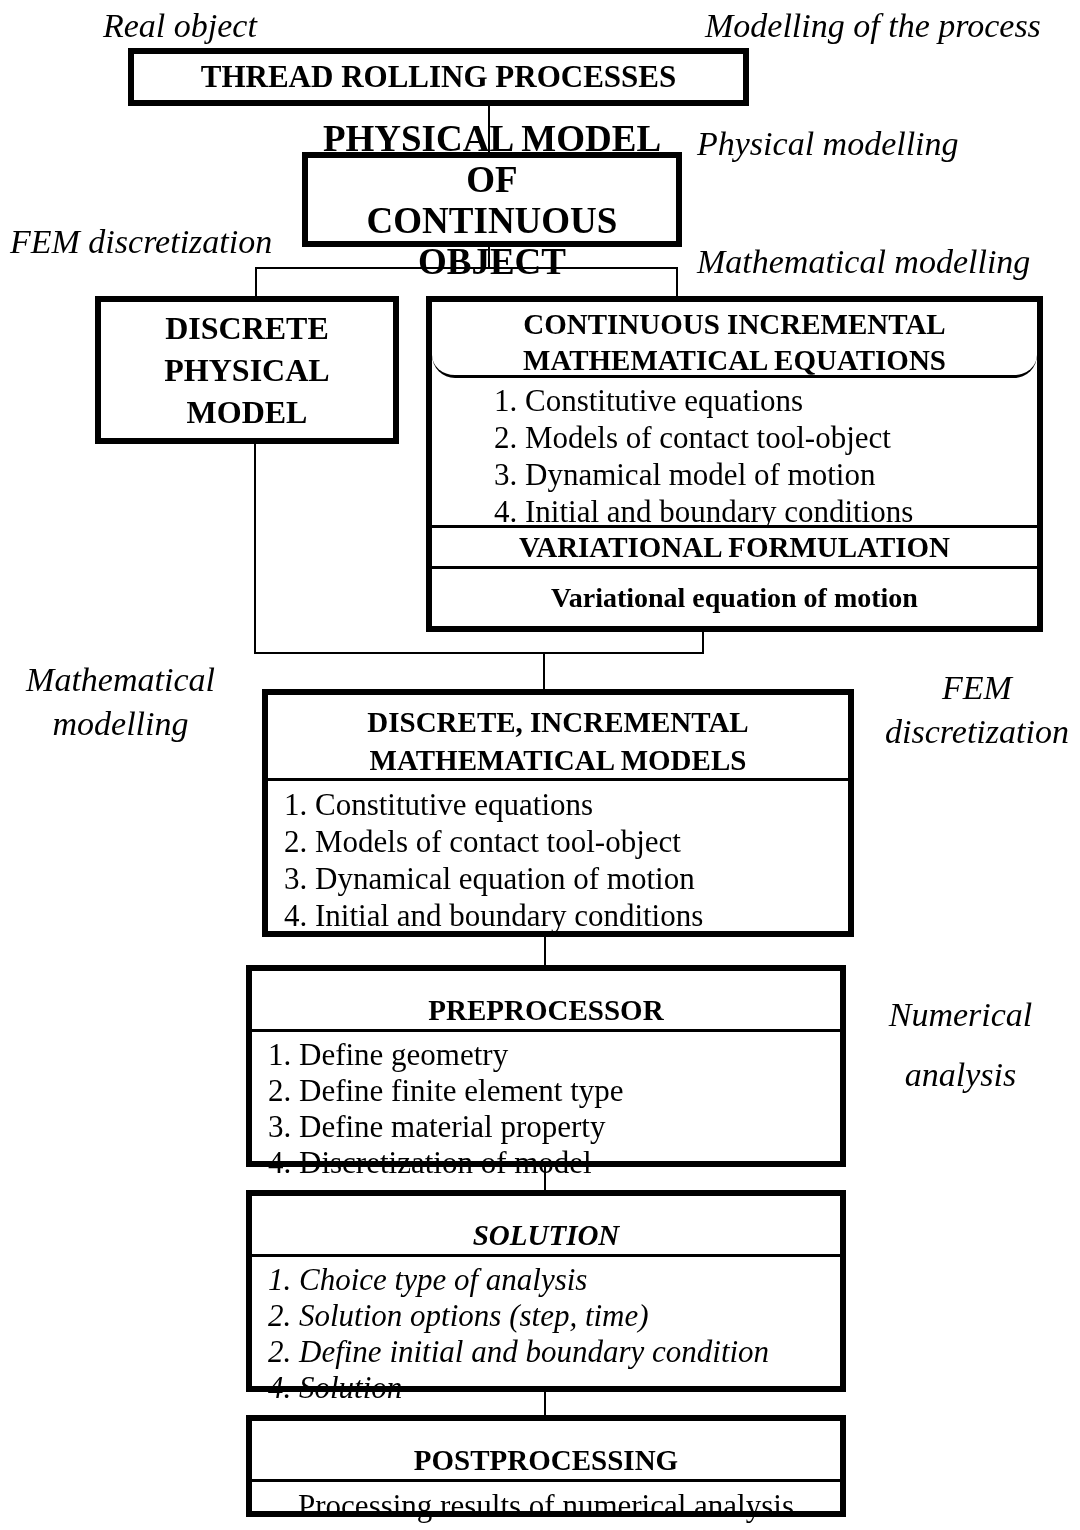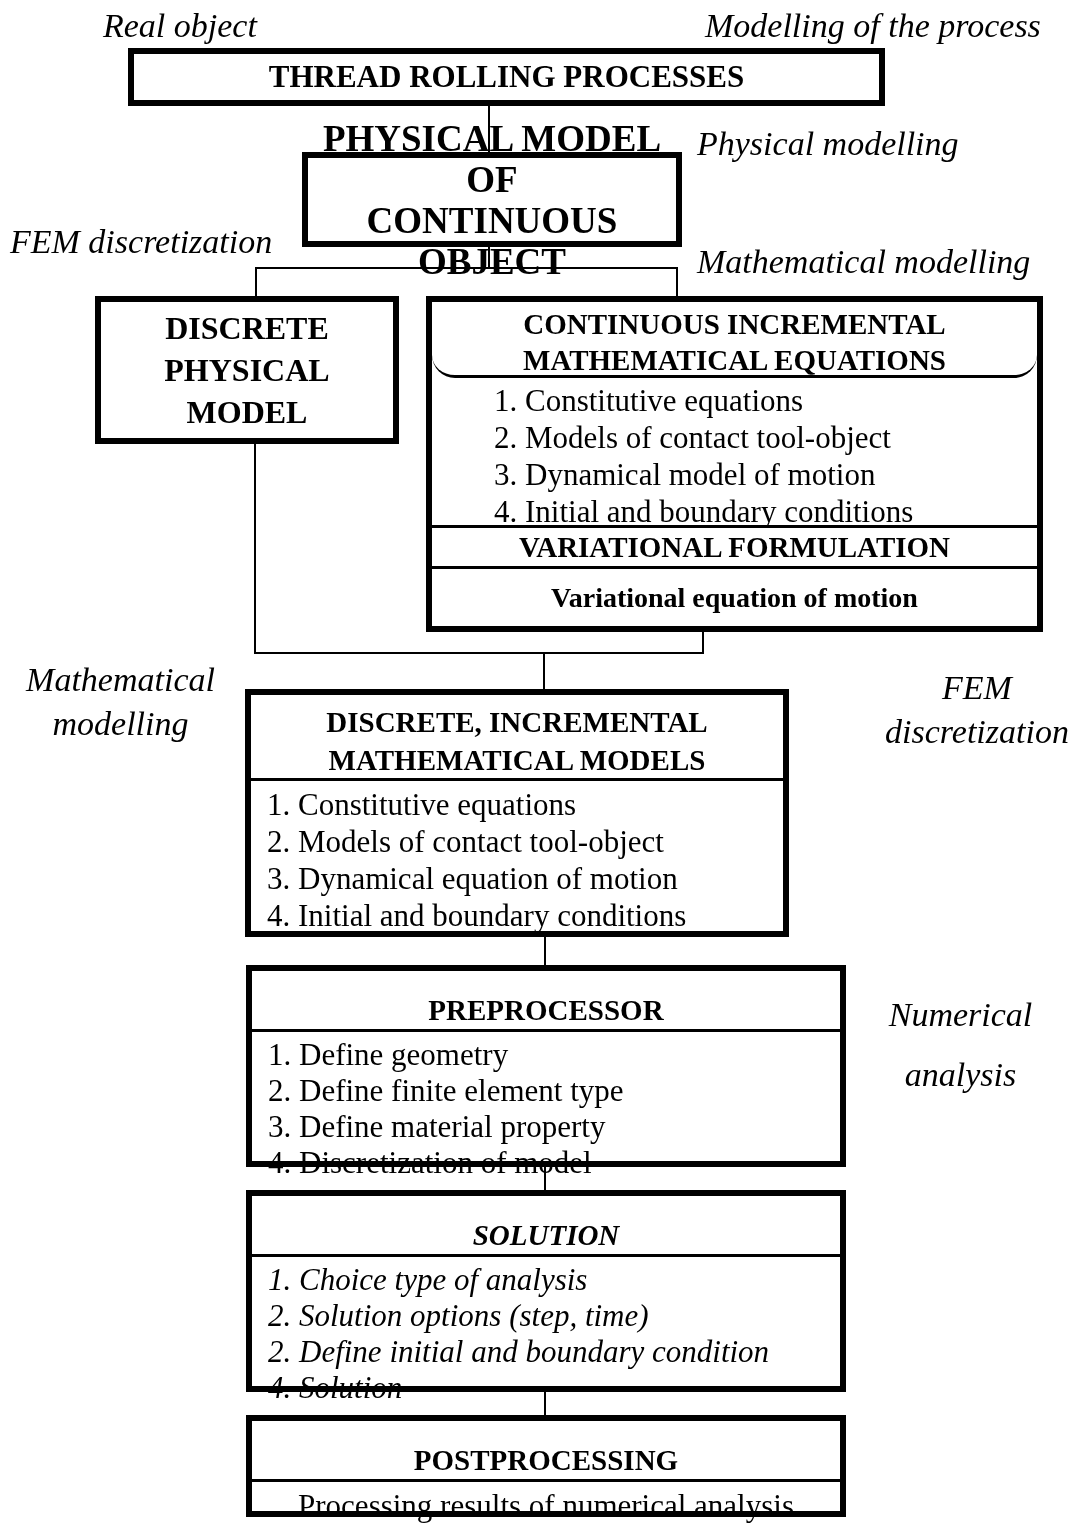--- a/index.html
+++ b/index.html
@@ -27,32 +27,32 @@
   .l-real{left:103px;top:6px;}
   .l-modproc{left:705px;top:6px;}
   .l-physmod{left:697px;top:124px;}
   .l-femtop{left:10px;top:222px;}
   .l-mathtop{left:697px;top:242px;}
   .l-mathmid{left:18px;top:658px;width:205px;line-height:44px;}
   .l-femmid{left:872px;top:666px;width:210px;line-height:44px;}
   .l-numan{left:868px;top:985px;width:185px;line-height:60px;}
 
   
-  .b1{left:128px;top:48px;width:757px;height:58px;}
+  .b1{left:128px;top:48px;width:621px;height:58px;}
   .b1 .title{font-size:31px;}
   .b2{left:302px;top:152px;width:380px;height:95px;}
   .b2 .title{font-size:37px;line-height:41px;}
   .b3{left:95px;top:296px;width:304px;height:148px;}
   .b3 .title{font-size:32px;line-height:42px;}
   .b4{left:426px;top:296px;width:617px;height:336px;}
   .b4-title{height:76px;padding-top:4px;font-size:29px;line-height:36px;border-radius:23px;}
   .b4-items{height:150px;padding:4px 4px 0 62px;line-height:37px;}
   .b4-sub{height:41px;font-size:29px;line-height:38px;}
   .b4-foot{height:57px;font-size:28px;line-height:57px;}
-  .b5{left:245px;top:689px;width:544px;height:248px;}
+  .b5{left:262px;top:689px;width:592px;height:248px;}
   .b5-title{height:86px;padding-top:8px;font-size:29px;line-height:38px;}
   .b5-items{padding:5px 4px 0 16px;line-height:37px;}
   .b6{left:246px;top:965px;width:600px;height:202px;}
   .b7{left:246px;top:1190px;width:600px;height:202px;font-style:italic;}
   .b8{left:246px;top:1415px;width:600px;height:102px;}
   .hdr{height:43px;padding-top:2px;font-size:29px;line-height:38px;margin-top:18px;}
   .std-items{padding:5px 4px 0 16px;line-height:36px;}
   .b8-body{font-size:31px;line-height:44px;text-align:center;padding-top:2px;}
 </style>
 </head>

